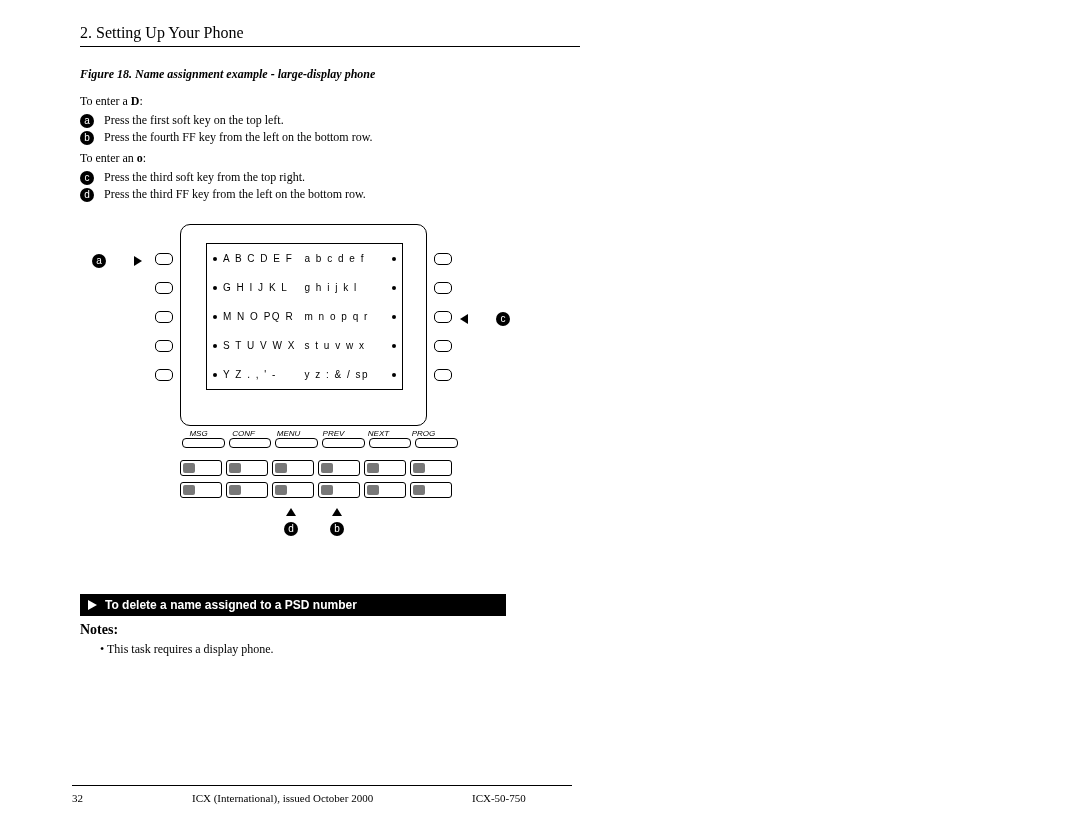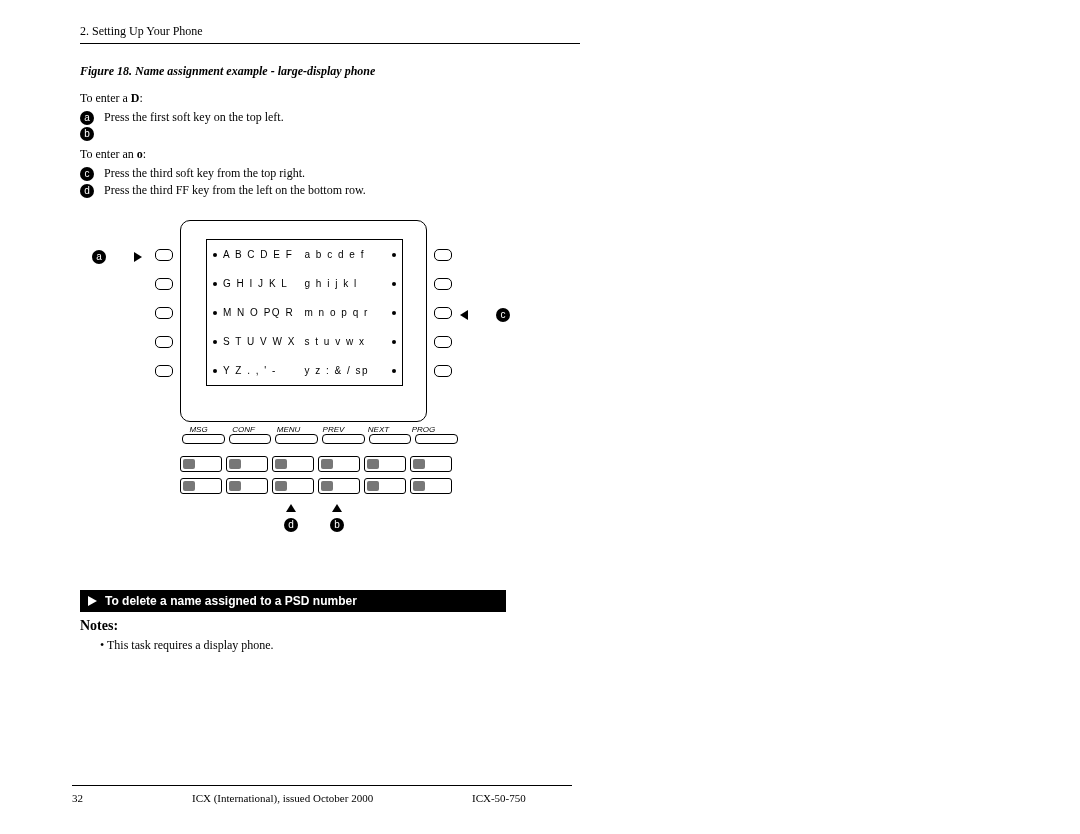--- a/index.html
+++ b/index.html
@@ -11,21 +11,21 @@
     background: #fff;
     width: 1080px;
     height: 834px;
     position: relative;
   }
   .page {
     padding: 24px 80px 24px 80px;
     width: 500px;
   }
   .running-head {
-    font-size: 12px;
+    font-size: 16px;
     padding-bottom: 4px;
   }
   .rule {
     border-top: 1px solid #000;
     margin-bottom: 20px;
   }
   .figure-caption {
     font-style: italic;
     font-weight: bold;
     font-size: 12px;
@@ -143,20 +143,21 @@
 
   <div class="intro-line">
     <span>To enter a </span><b>D</b><span>:</span>
   </div>
   <div class="step-line">
     <span class="bullet-circle">a</span>
     <span>Press the first soft key on the top left.</span>
   </div>
   <div class="step-line">
     <span class="bullet-circle">b</span>
+    <span>Press the fourth FF key from the left on the bottom row.</span>
   </div>
 
   <div class="intro-line">
     <span>To enter an </span><b>o</b><span>:</span>
   </div>
   <div class="step-line">
     <span class="bullet-circle">c</span>
     <span>Press the third soft key from the top right.</span>
   </div>
   <div class="step-line">

